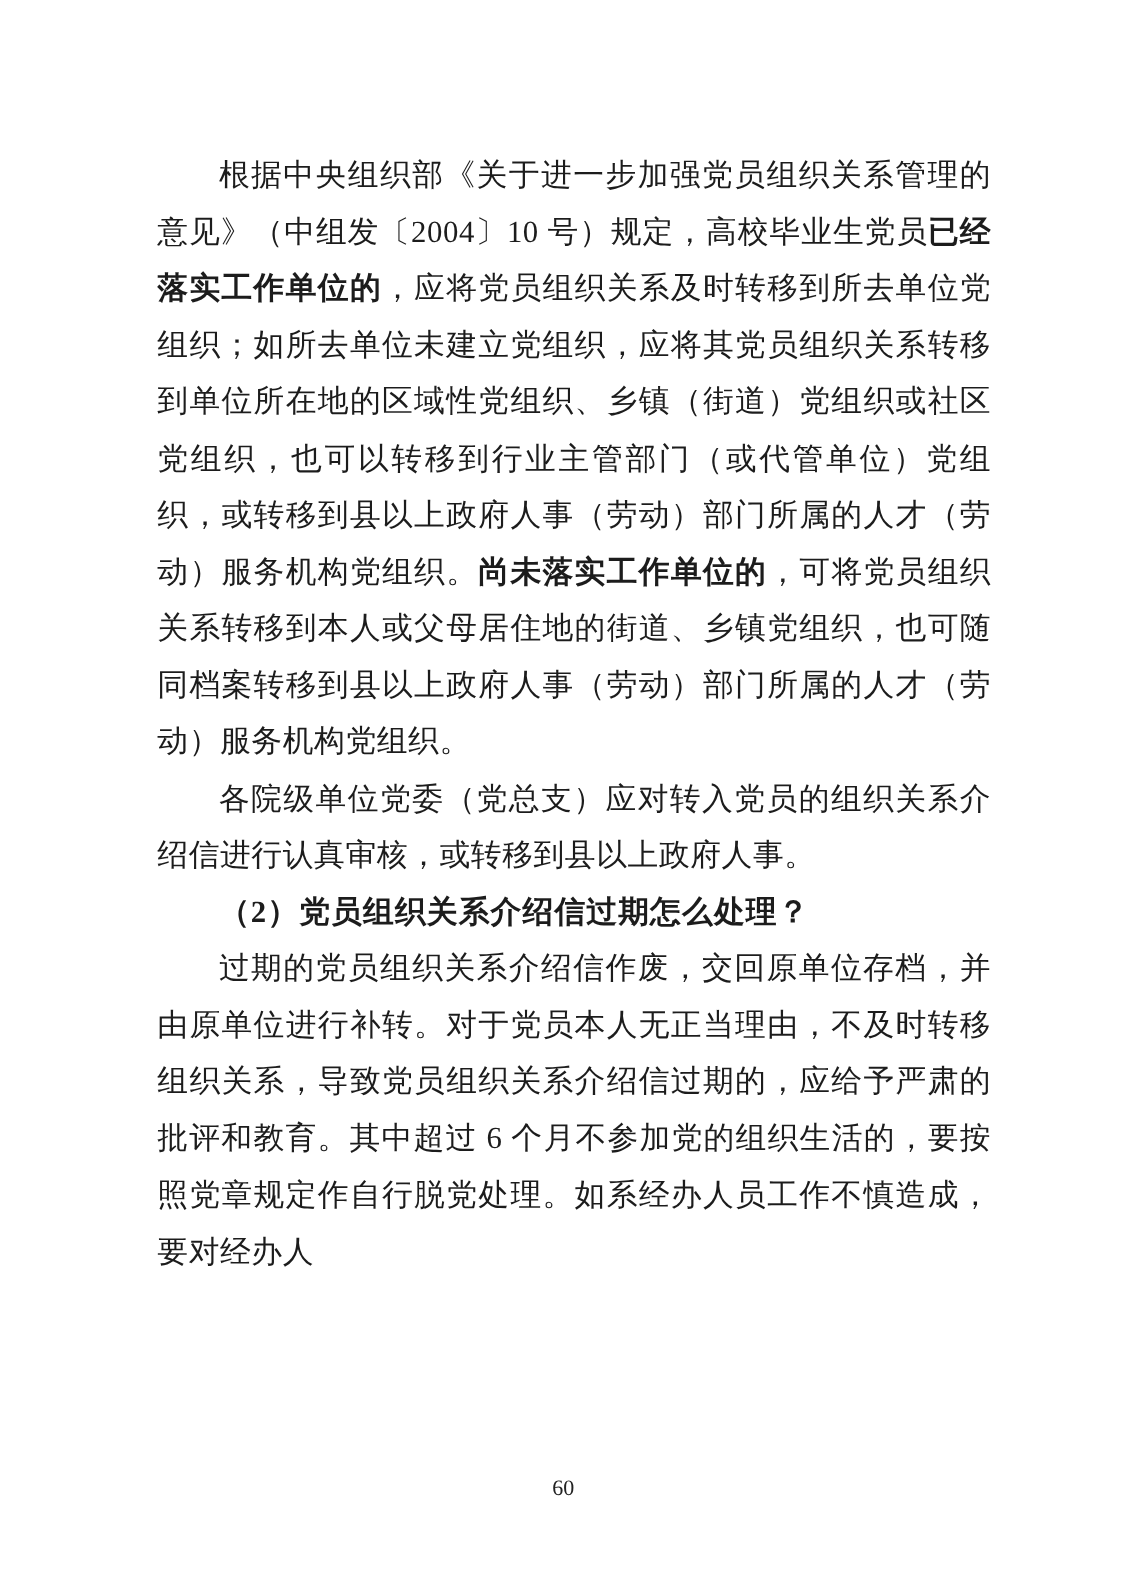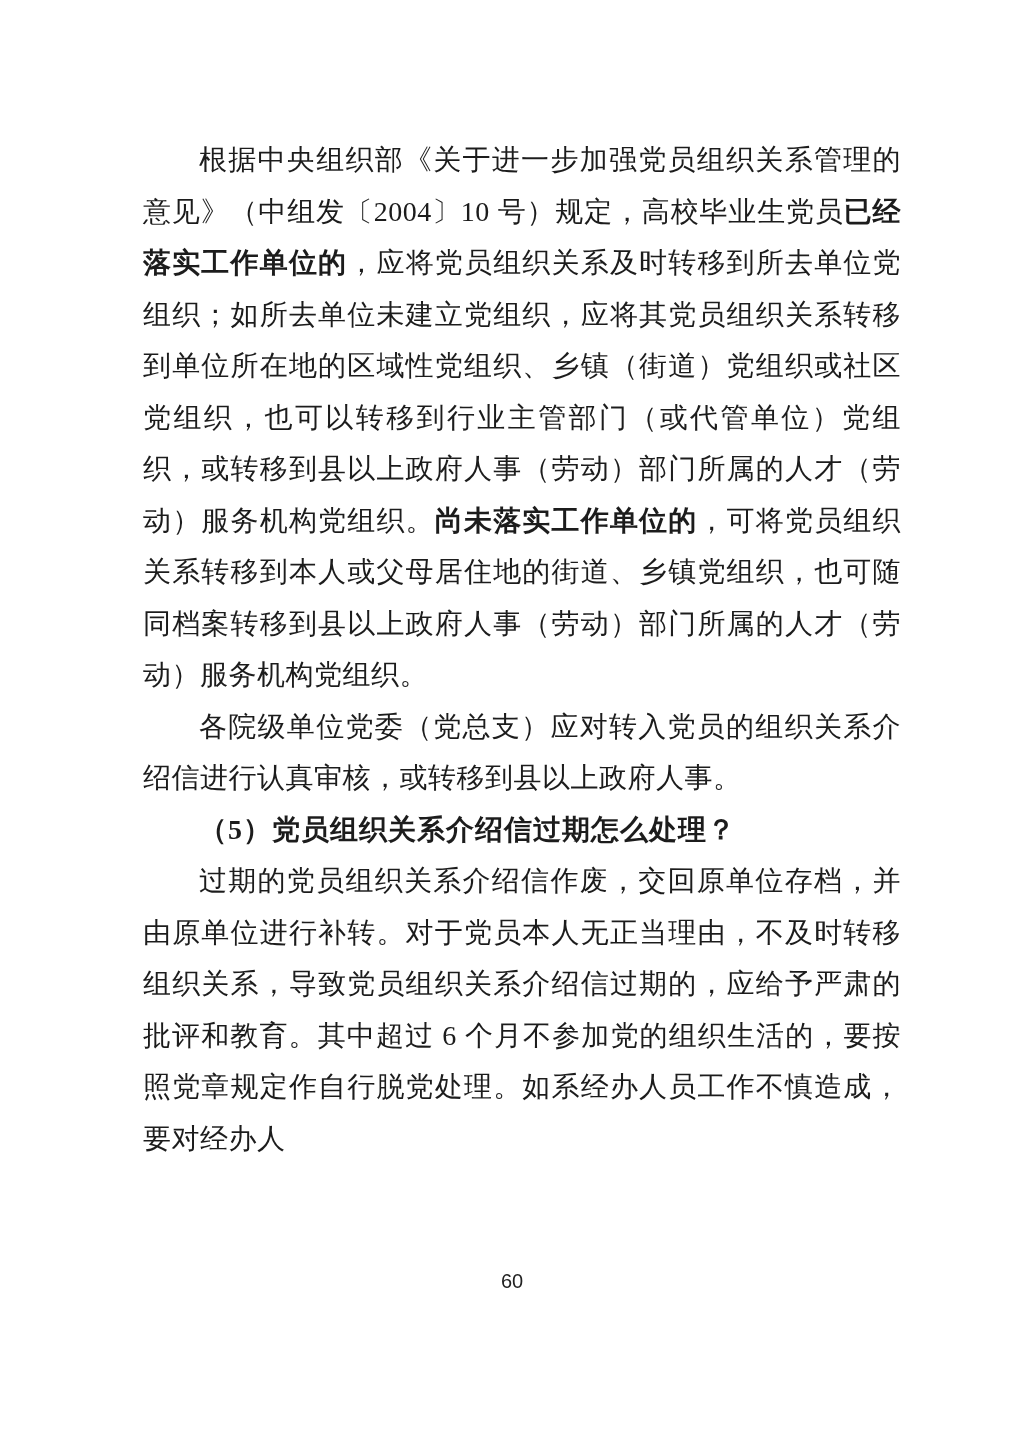--- a/index.html
+++ b/index.html
@@ -36,33 +36,33 @@
     font-weight: 700;
     text-align: left;
     letter-spacing: 1px;
   }
   .seg-bold {
     font-weight: 700;
   }
   .page-number {
     position: absolute;
     left: 0;
-    top: 1268px;
+    top: 1340px;
     width: 1024px;
     text-align: center;
     font-size: 20px;
     line-height: 26px;
     color: #222222;
-    font-family: Liberation Sans, sans-serif;
+    font-family: Liberation Serif, serif;
   }
 </style>
 </head>
 <body>
 
 <div class="page">
   <div class="doc-body" id="doc-body">
       <p><span>根据中央组织部《关于进一步加强党员组织关系管理的意见》（中组发〔2004〕10 号）规定，高校毕业生党员</span><span class="seg-bold">已经落实工作单位的</span><span>，应将党员组织关系及时转移到所去单位党组织；如所去单位未建立党组织，应将其党员组织关系转移到单位所在地的区域性党组织、乡镇（街道）党组织或社区党组织，也可以转移到行业主管部门（或代管单位）党组织，或转移到县以上政府人事（劳动）部门所属的人才（劳动）服务机构党组织。</span><span class="seg-bold">尚未落实工作单位的</span><span>，可将党员组织关系转移到本人或父母居住地的街道、乡镇党组织，也可随同档案转移到县以上政府人事（劳动）部门所属的人才（劳动）服务机构党组织。</span></p>
       <p><span>各院级单位党委（党总支）应对转入党员的组织关系介绍信进行认真审核，或转移到县以上政府人事。</span></p>
-      <p class="heading"><span class="seg-bold">（5）党员组织关系介绍信过期怎么处理？</span></p>
+      <p class="heading"><span class="seg-bold">（2）党员组织关系介绍信过期怎么处理？</span></p>
       <p><span>过期的党员组织关系介绍信作废，交回原单位存档，并由原单位进行补转。对于党员本人无正当理由，不及时转移组织关系，导致党员组织关系介绍信过期的，应给予严肃的批评和教育。其中超过 6 个月不参加党的组织生活的，要按照党章规定作自行脱党处理。如系经办人员工作不慎造成，要对经办人</span></p>
     </div>
   <div class="page-number">60</div>
 </div>
 
 </body></html>

